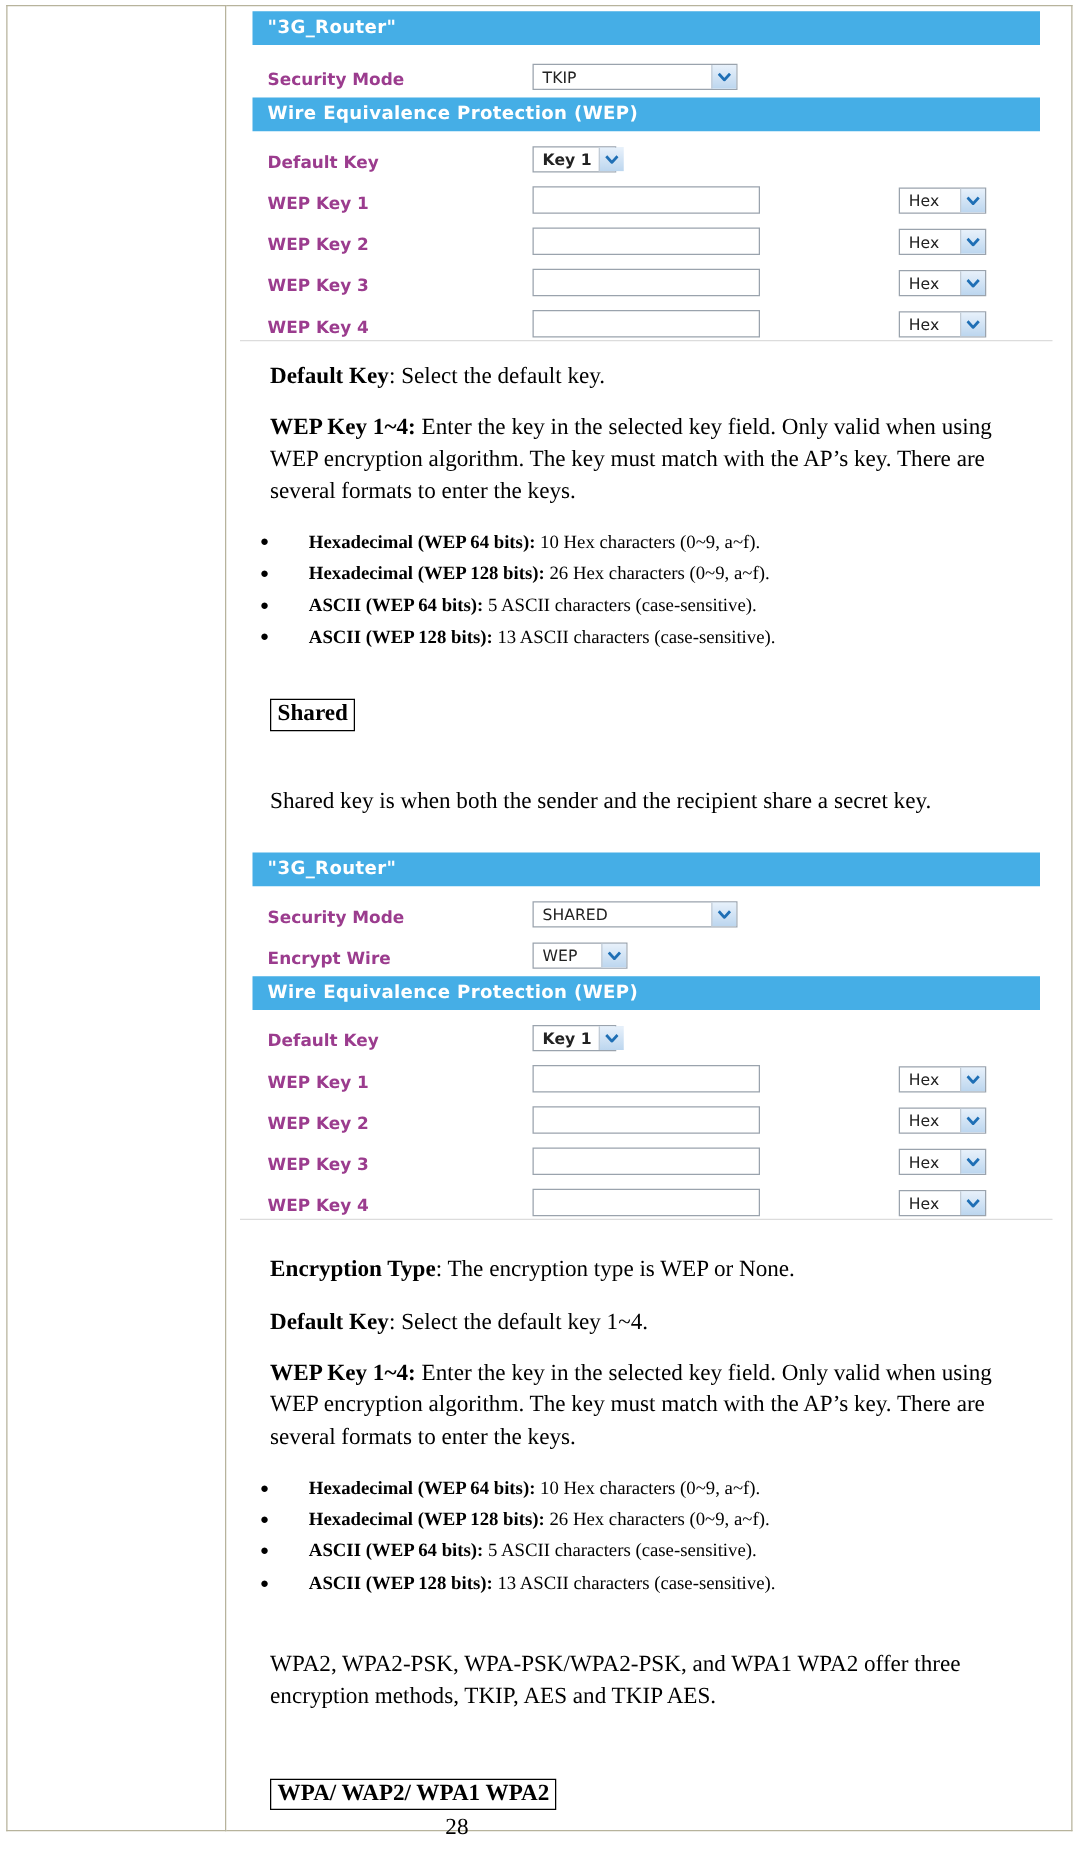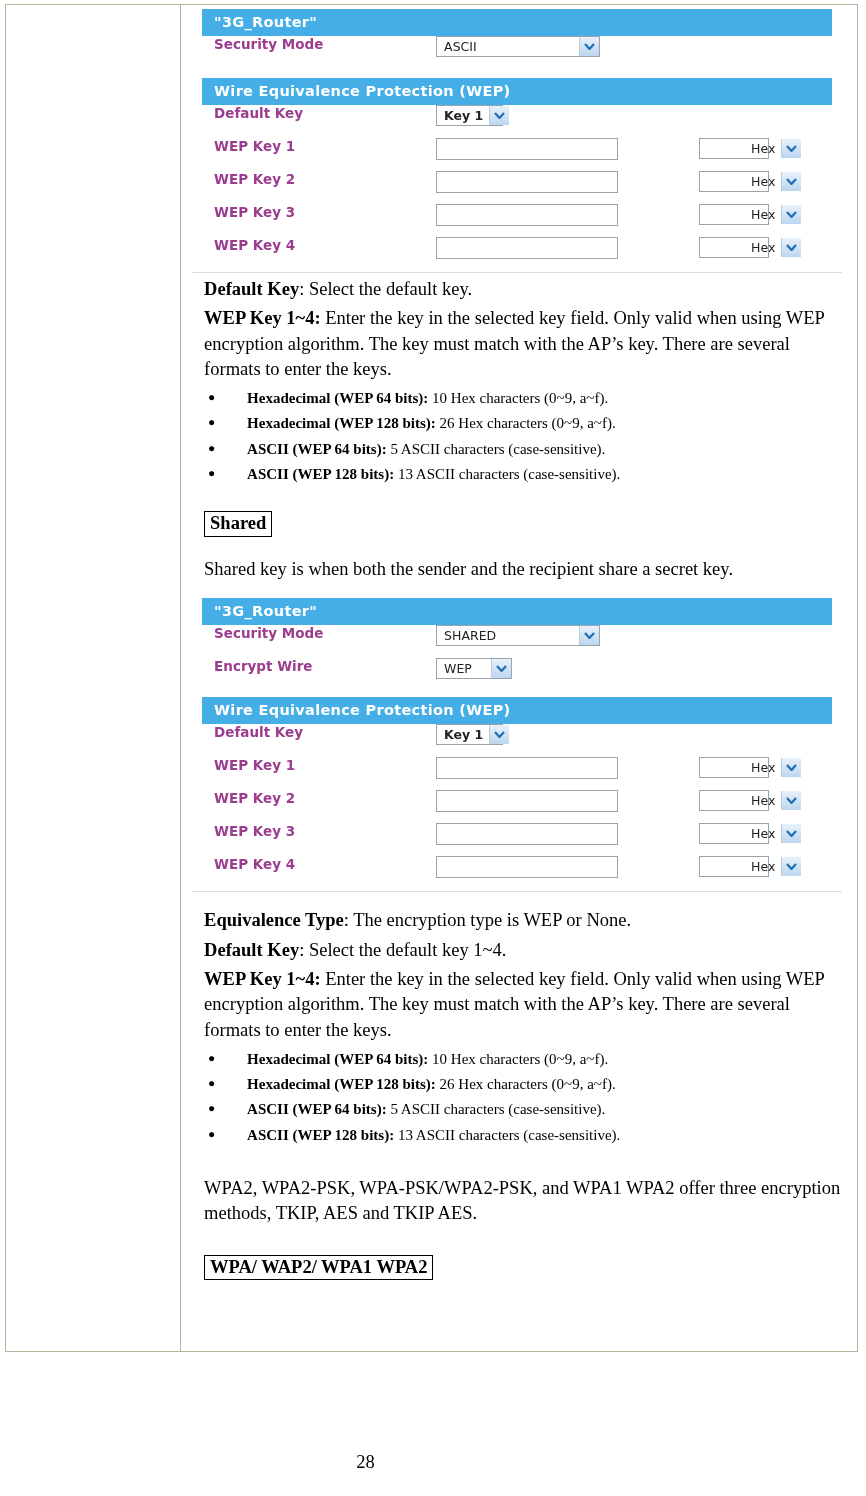--- a/index.html
+++ b/index.html
@@ -66,24 +66,23 @@
     padding: 5px 0 6px 12px;
     margin: 0 0 0 10px;
     width: 630px;
     box-sizing: border-box;
     font-family: "DejaVu Sans", "Liberation Sans", sans-serif;
   }
   .bar.second { margin-top: 6px; }
 
   .row {
     display: flex;
-    align-items: flex-start;
+    align-items: flex-end;
     height: 36px;
     padding-left: 22px;
-    gap: 10px;
   }
   .row.tight { height: 33px; }
   .row-label {
     width: 212px;
     color: #9B3C8E;
     font-weight: bold;
     font-size: 13.5px;
     font-family: "DejaVu Sans", "Liberation Sans", sans-serif;
     flex: 0 0 auto;
   }
@@ -126,34 +125,33 @@
   .sel.w-hex .sel-val { flex: 1 1 auto; }
 
   .txt {
     width: 182px;
     height: 22px;
     border: 1px solid #9aa3ad;
     background: #ffffff;
     box-sizing: border-box;
   }
   .hexcol {
-    margin-left: 71px;
-    padding-left: 44px;
+    margin-left: 111px;
   }
 
   
   .body-text {
     font-family: "Liberation Serif", "DejaVu Serif", serif;
     font-size: 18.5px;
     line-height: 25.3px;
     color: #000;
     margin: 0;
     padding: 0 6px 0 11px;
   }
-  .body-text p { margin: 4px; }
+  .body-text p { margin: 16px; }
   .b { font-weight: bold; }
 
   .bullets { margin: 0; padding: 0; list-style: none; }
   .bullets li {
     position: relative;
     padding-left: 47px;
     font-size: 15px;
     line-height: 25.3px;
   }
   .bullets li::before {
@@ -198,21 +196,21 @@
     <td class="cell-left"></td>
     <td class="cell-right">
 
       <div class="panel">
         <div class="panel-shell">
           <div class="bar">"3G_Router"</div>
 
           <div class="row">
             <span class="row-label">Security Mode</span>
             <span class="sel w-wide">
-              <span class="sel-val">ASCII</span>
+              <span class="sel-val">TKIP</span>
               <span class="sel-btn">
                 <svg width="11" height="7" viewBox="0 0 11 7">
                       <path d="M1 1 L5.5 6 L10 1" fill="none" stroke="#1f6fb5" stroke-width="2.2"></path>
                     </svg>
               </span>
             </span>
           </div>
 
           <div class="bar second">Wire Equivalence Protection (WEP)</div>
 
@@ -392,21 +390,21 @@
                     </svg>
               </span>
             </span>
           </div>
         </div>
       </div>
 
       <div class="spacer-xs"></div>
 
       <div class="body-text">
-        <p><span class="b">Equivalence Type</span><span>: The encryption type is WEP or None.</span></p>
+        <p><span class="b">Encryption Type</span><span>: The encryption type is WEP or None.</span></p>
         <p><span class="b">Default Key</span><span>: Select the default key 1~4.</span></p>
         <p><span class="b">WEP Key 1~4:</span><span> Enter the key in the selected key field. Only valid when using WEP encryption algorithm. The key must match with the AP’s key. There are several formats to enter the keys.</span></p>
         <ul class="bullets">
           <li><span class="b">Hexadecimal (WEP 64 bits):</span><span> 10 Hex characters (0~9, a~f).</span></li>
           <li><span class="b">Hexadecimal (WEP 128 bits):</span><span> 26 Hex characters (0~9, a~f).</span></li>
           <li><span class="b">ASCII (WEP 64 bits):</span><span> 5 ASCII characters (case-sensitive).</span></li>
           <li><span class="b">ASCII (WEP 128 bits):</span><span> 13 ASCII characters (case-sensitive).</span></li>
         </ul>
 
         <div class="spacer-md"></div>

